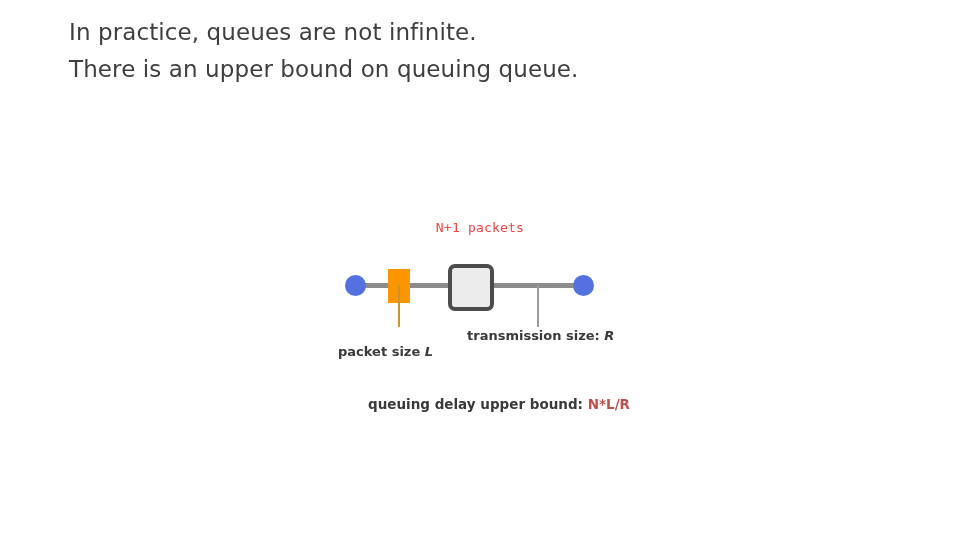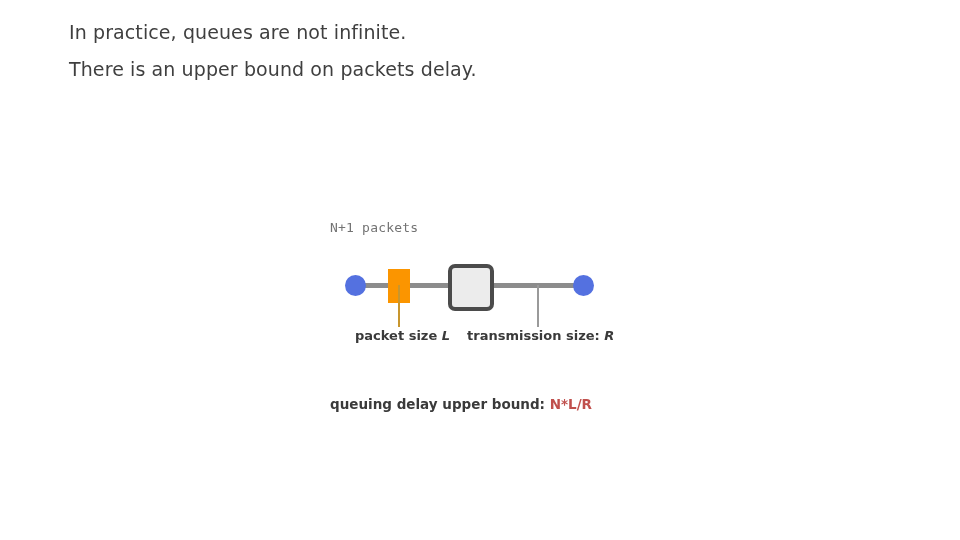--- a/index.html
+++ b/index.html
@@ -22,21 +22,21 @@
 
   
   #title-block {
     position: absolute;
     left: 69px;
     top: 14px;
     width: 830px;
   }
   .title-line {
     font-family: "DejaVu Sans", sans-serif;
-    font-size: 19px;
+    font-size: 23px;
     line-height: 37px;
     color: #3f3f3f;
     letter-spacing: 0.1px;
     white-space: pre;
   }
 
   
   #diagram {
     position: absolute;
     left: 330px;
@@ -55,24 +55,25 @@
     font-size: 13px;
     font-weight: 700;
     color: #2b2b2b;
     letter-spacing: 0.2px;
   }
   .packets-label {
     position: absolute;
     left: 0;
     top: 35px;
     width: 300px;
+    text-align: center;
     font-family: "DejaVu Sans Mono", monospace;
     font-size: 13px;
     font-weight: 400;
-    color: #737373;
+    color: #ef4444;
     letter-spacing: 0.2px;
   }
 
   
   .wire {
     position: absolute;
     height: 5px;
     background: #8c8c8c;
     border-radius: 1px;
   }
@@ -123,45 +124,45 @@
   .annot {
     position: absolute;
     top: 143px;
     font-family: "DejaVu Sans", sans-serif;
     font-size: 13px;
     font-weight: 700;
     color: #3a3a3a;
     white-space: pre;
   }
   .annot em { font-style: italic; }
-  .annot-packet { left: 25px; }
+  .annot-packet { left: 8px; margin-top: 16px; }
   .annot-rate   { left: 137px; }
 
   .bound-line {
     position: absolute;
     left: 0;
     top: 211px;
     width: 300px;
-    text-align: left;
+    text-align: right;
     font-family: "DejaVu Sans", sans-serif;
     font-size: 13.5px;
     font-weight: 700;
     color: #3a3a3a;
     white-space: pre;
   }
   .bound-value { color: #c0504d; }
 </style>
 </head>
 <body>
 
 <div id="slide">
 
   <div id="title-block">
     <div class="title-line">In practice, queues are not infinite.</div>
-    <div class="title-line">There is an upper bound on packets delay.</div>
+    <div class="title-line">There is an upper bound on queuing queue.</div>
   </div>
 
   <div id="diagram">
 
     <div class="packets-label">N+1 packets</div>
 
     <div class="wire wire-a"></div>
     <div class="wire wire-b"></div>
     <div class="wire wire-c"></div>
 

